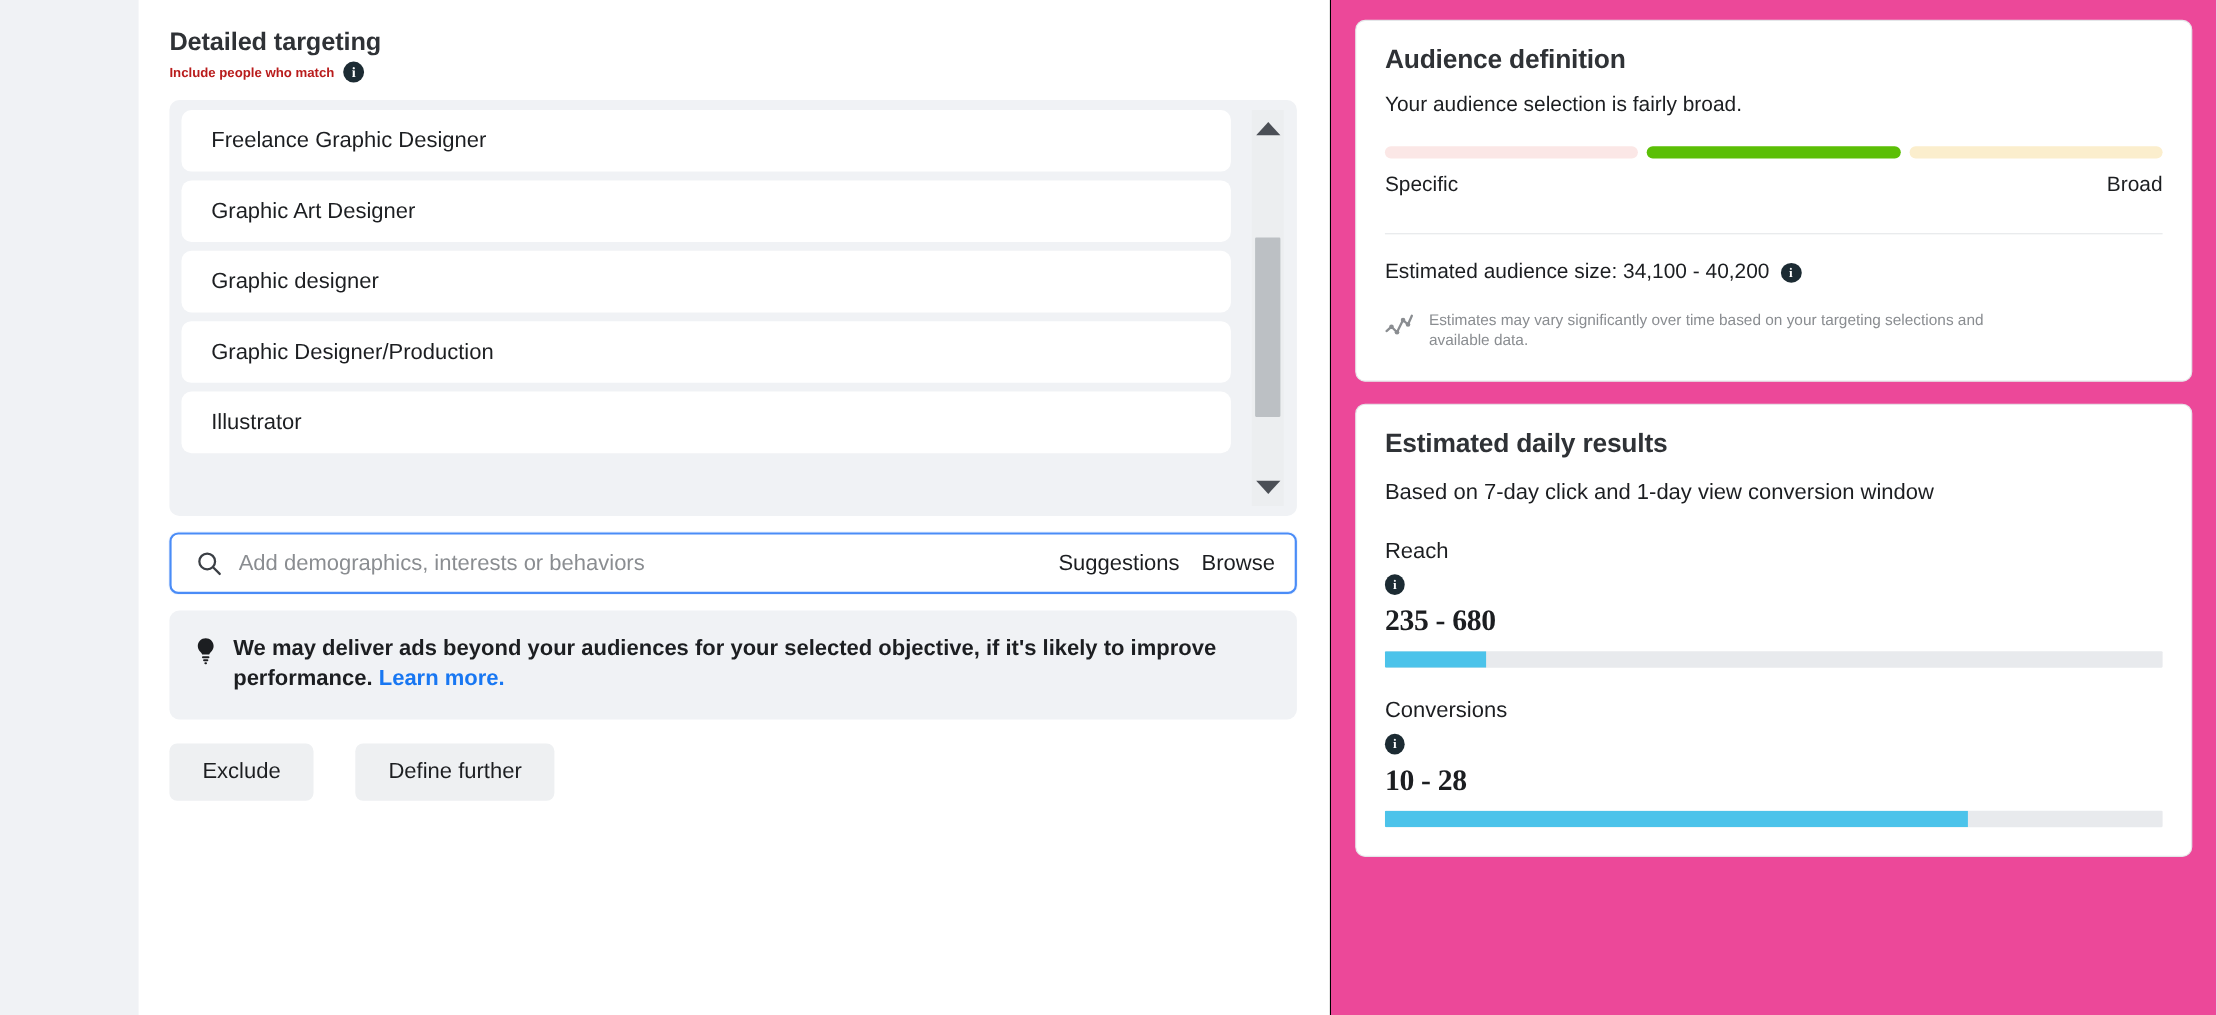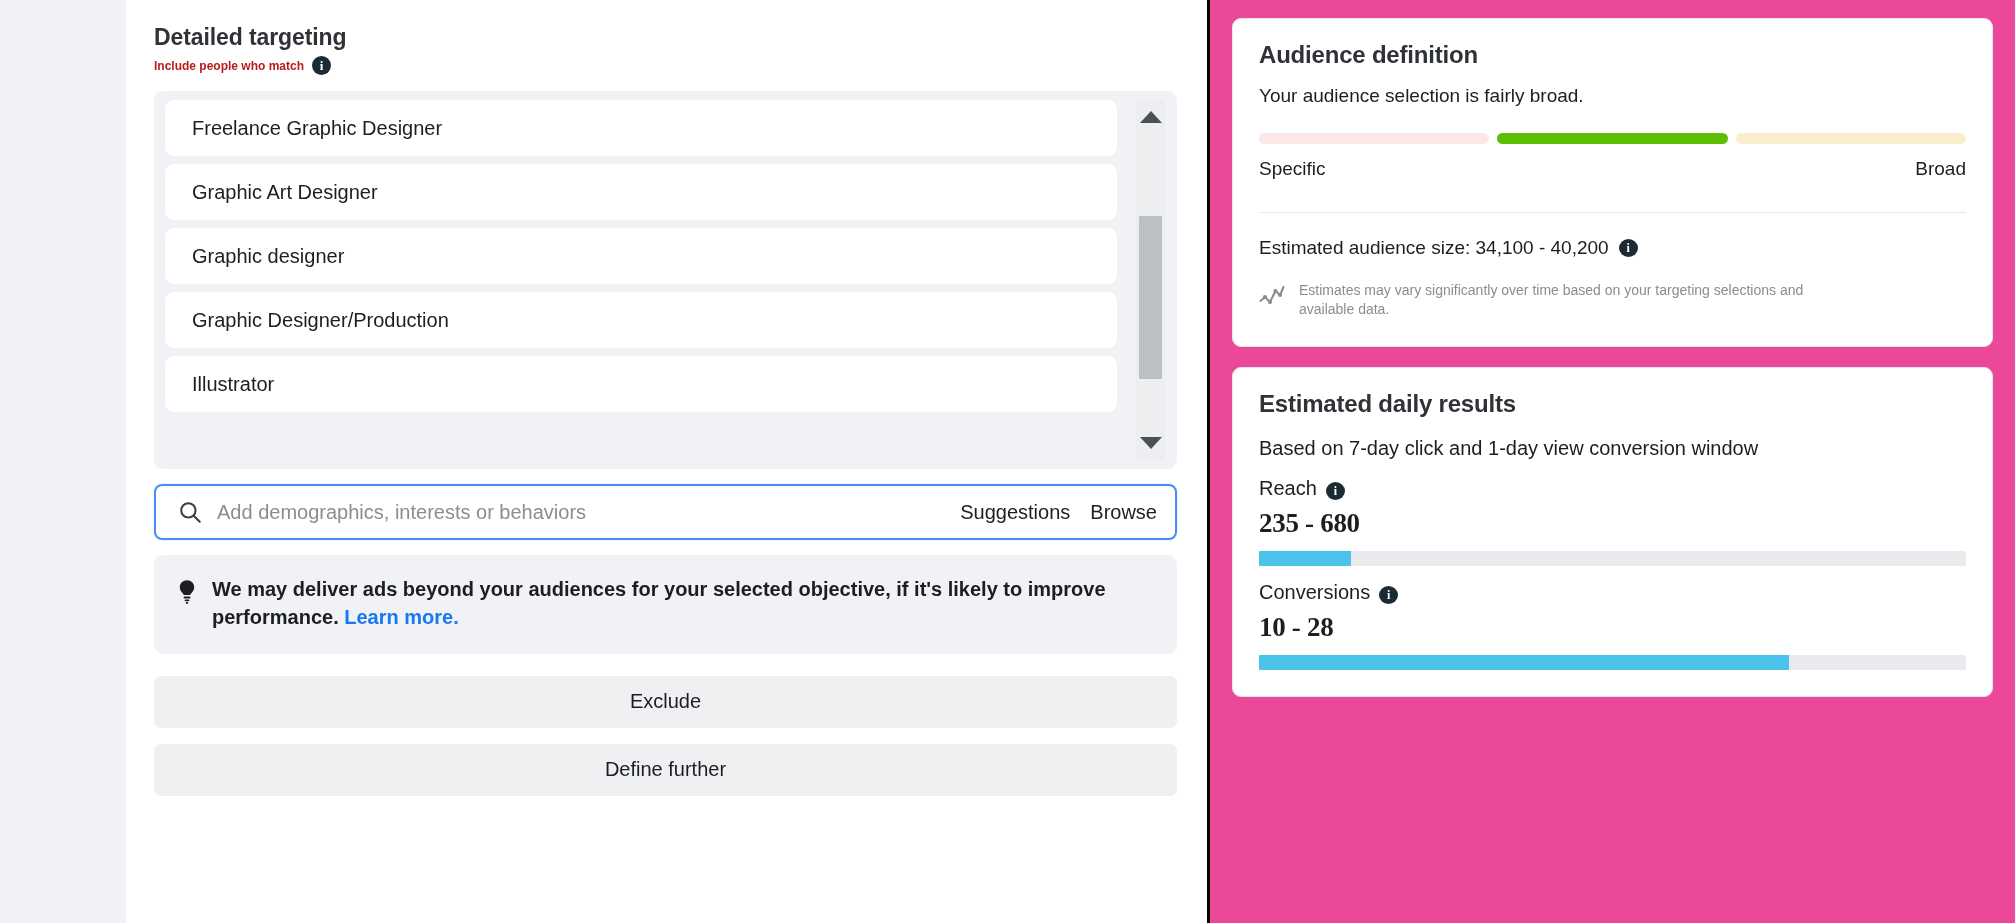--- a/index.html
+++ b/index.html
@@ -17,21 +17,21 @@
   }
 
   
   .left-gutter { width: 126px; flex: 0 0 126px; background: #f0f2f5; }
 
   
   .main-panel {
     width: 1084px; flex: 0 0 1084px;
     background: #ffffff;
     padding: 24px 30px 0 28px;
-    border-right: 3px solid #000000;
+    border-right: 1px solid #000000;
   }
   .section-title {
     font-size: 23px; font-weight: bold; color: #2f3236;
     letter-spacing: -0.1px;
     margin-bottom: 5px;
   }
   .subtitle-row {
     display: flex; align-items: center; gap: 8px;
     margin-bottom: 16px;
   }
@@ -130,21 +130,21 @@
   }
   .bulb-icon { flex: 0 0 22px; padding-top: 4px; }
   .notice-text {
     font-size: 20px; line-height: 1.42; color: #1c1e21;
     max-width: 950px;
     font-weight: bold;
   }
   .link { color: #1877f2; cursor: pointer; }
 
   
-  .btn-row { margin-top: 22px; display: flex; gap: 16px; flex-direction: column; }
+  .btn-row { margin-top: 22px; display: flex; gap: 38px; }
   .btn {
     background: #eef0f2;
     border: none; border-radius: 7px;
     height: 52px; padding: 0 30px;
     font-size: 20px; color: #1c1e21;
     font-family: "Liberation Sans", sans-serif;
     cursor: pointer;
   }
 
   
@@ -182,23 +182,24 @@
   .vary-row {
     display: flex; gap: 14px; margin-top: 22px; align-items: flex-start;
   }
   .vary-icon { flex: 0 0 26px; padding-top: 4px; }
   .vary-text {
     font-size: 14px; line-height: 1.38; font-weight: normal; color: #8a8d91;
     max-width: 520px;
   }
 
   .metric-label {
-    display: flex; align-items: flex-end; gap: 9px;
+    display: flex; align-items: flex-start; gap: 9px;
     font-size: 20px; color: #1c1e21;
-    margin-top: 15px;
+    margin-top: 28px;
+    flex-direction: column;
   }
   .metric-value {
     font-size: 27px; font-weight: bold; color: #1c1e21;
     margin-top: 8px; letter-spacing: -0.3px; font-family: Liberation Serif, serif;
   }
   .bar-track {
     margin-top: 12px;
     height: 15px; background: #e8eaed; border-radius: 1px;
     overflow: hidden;
   }

